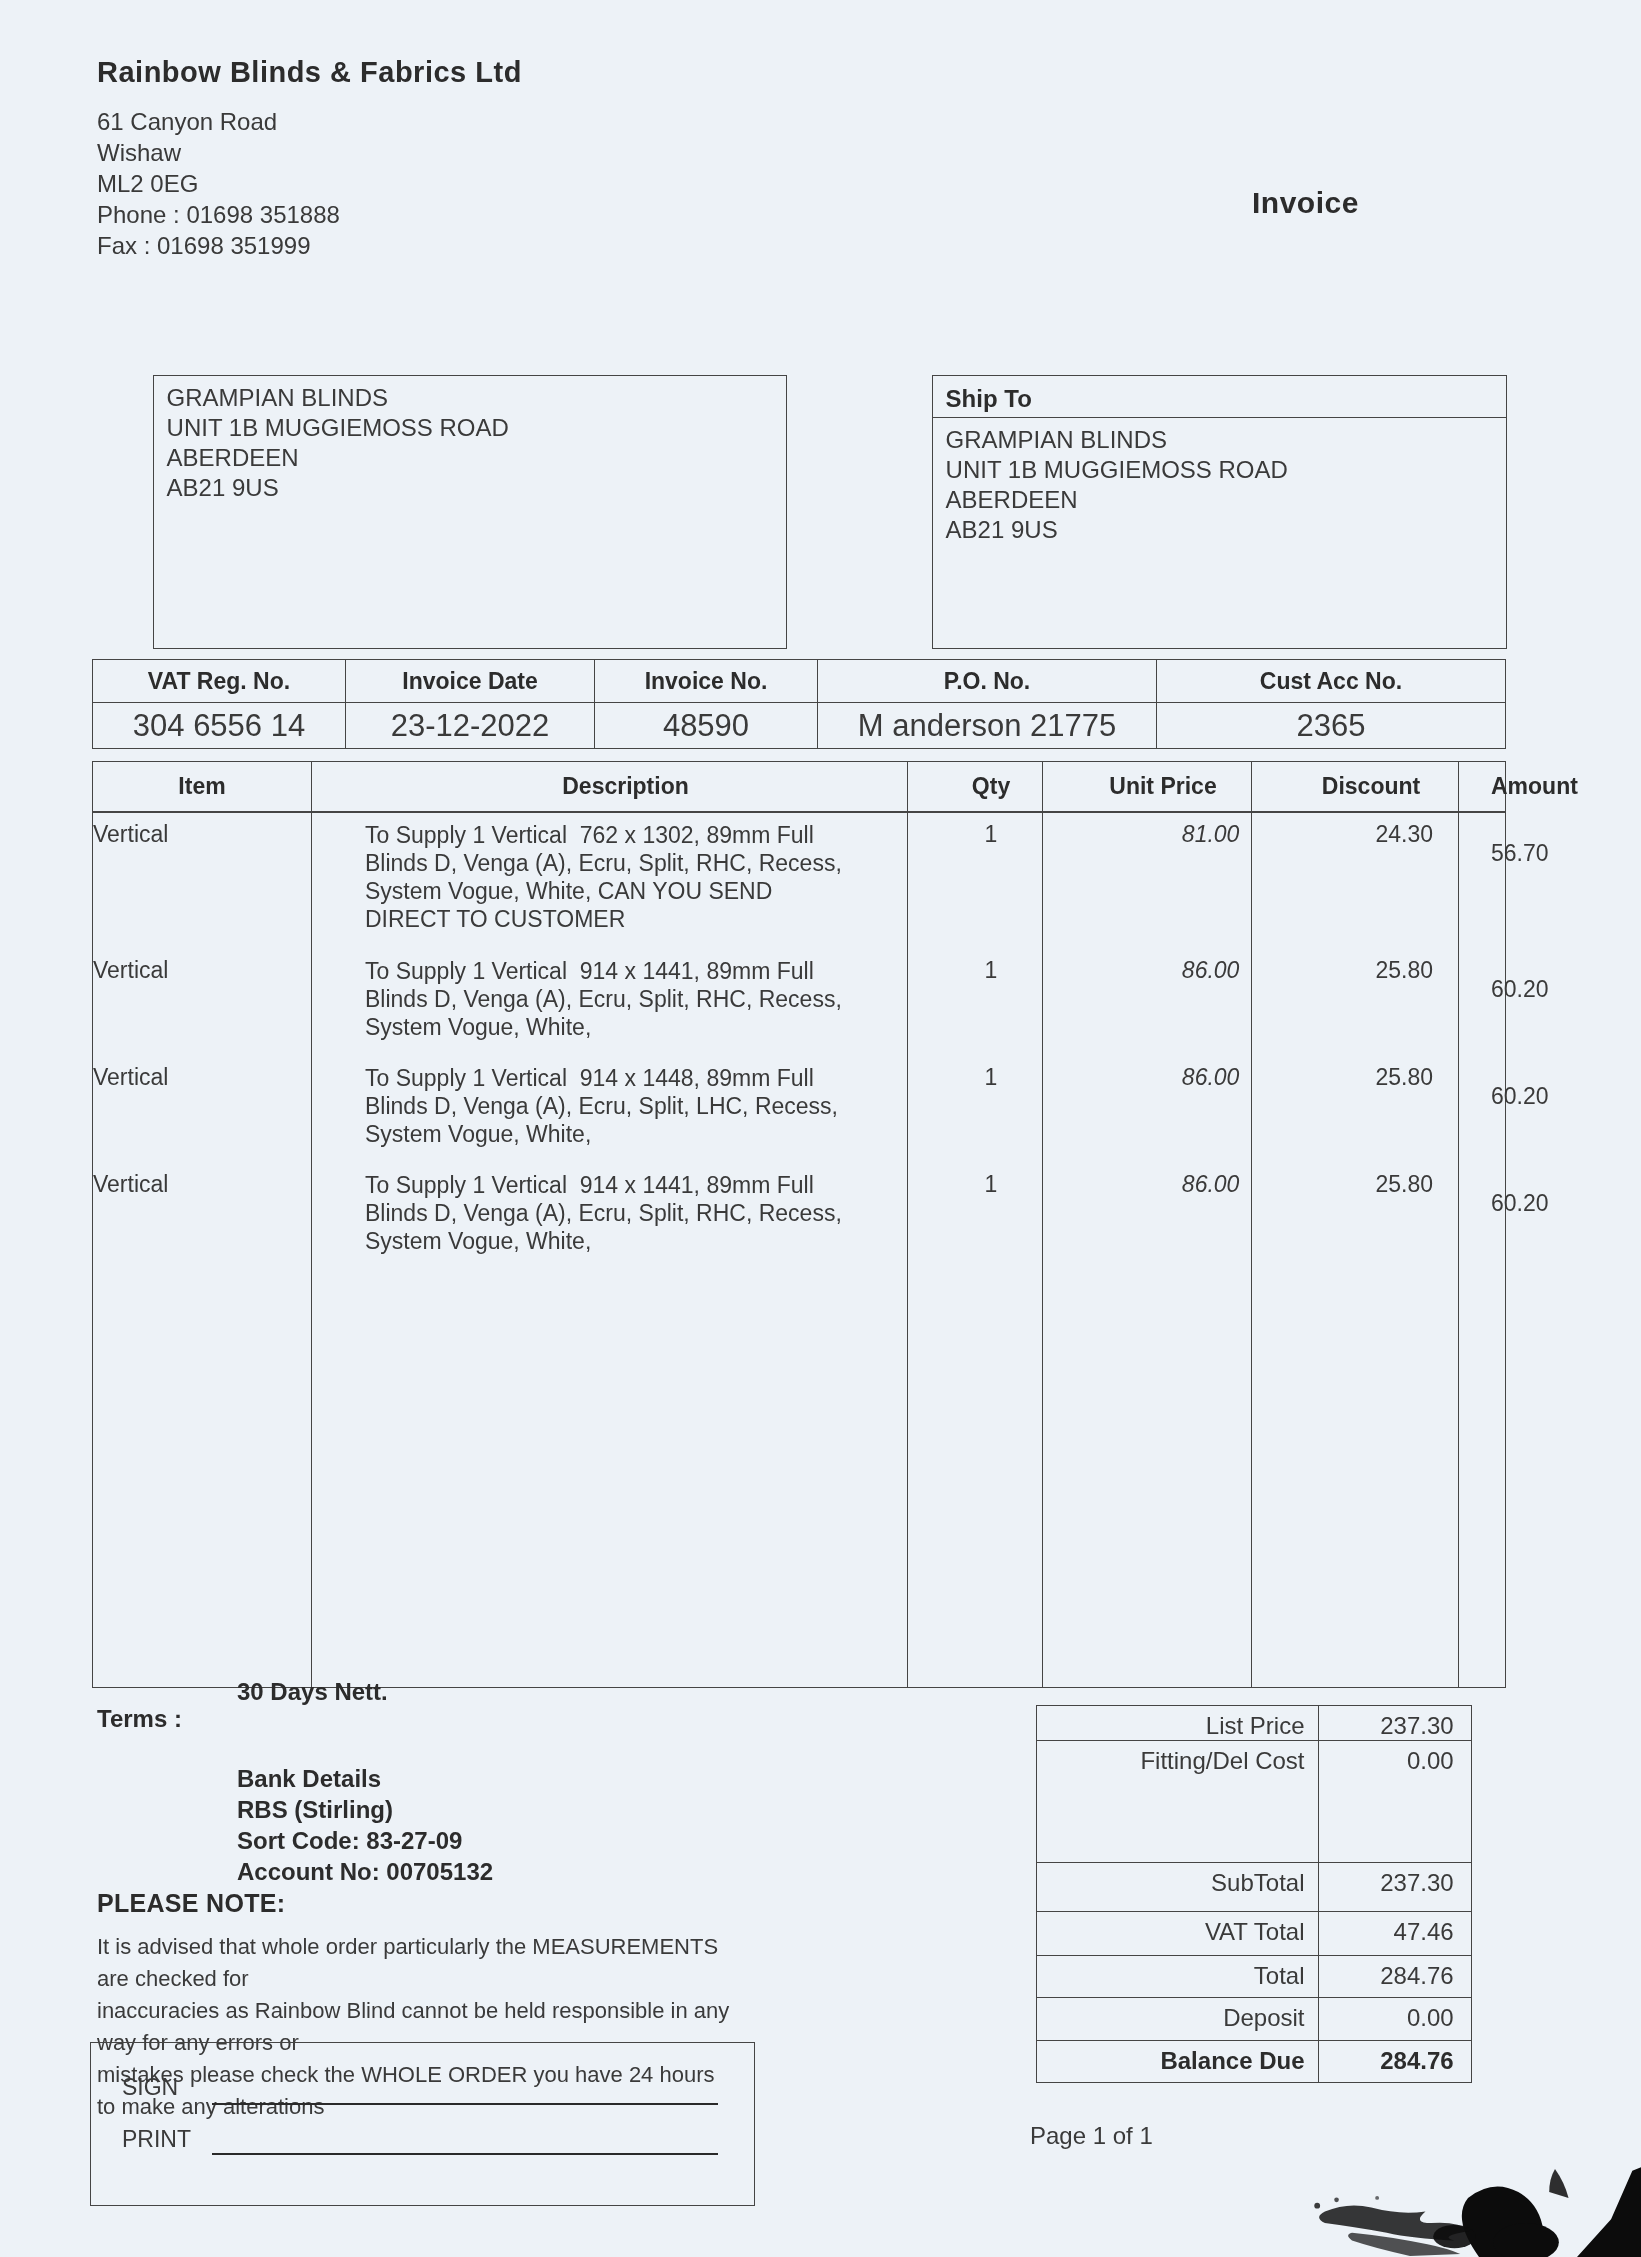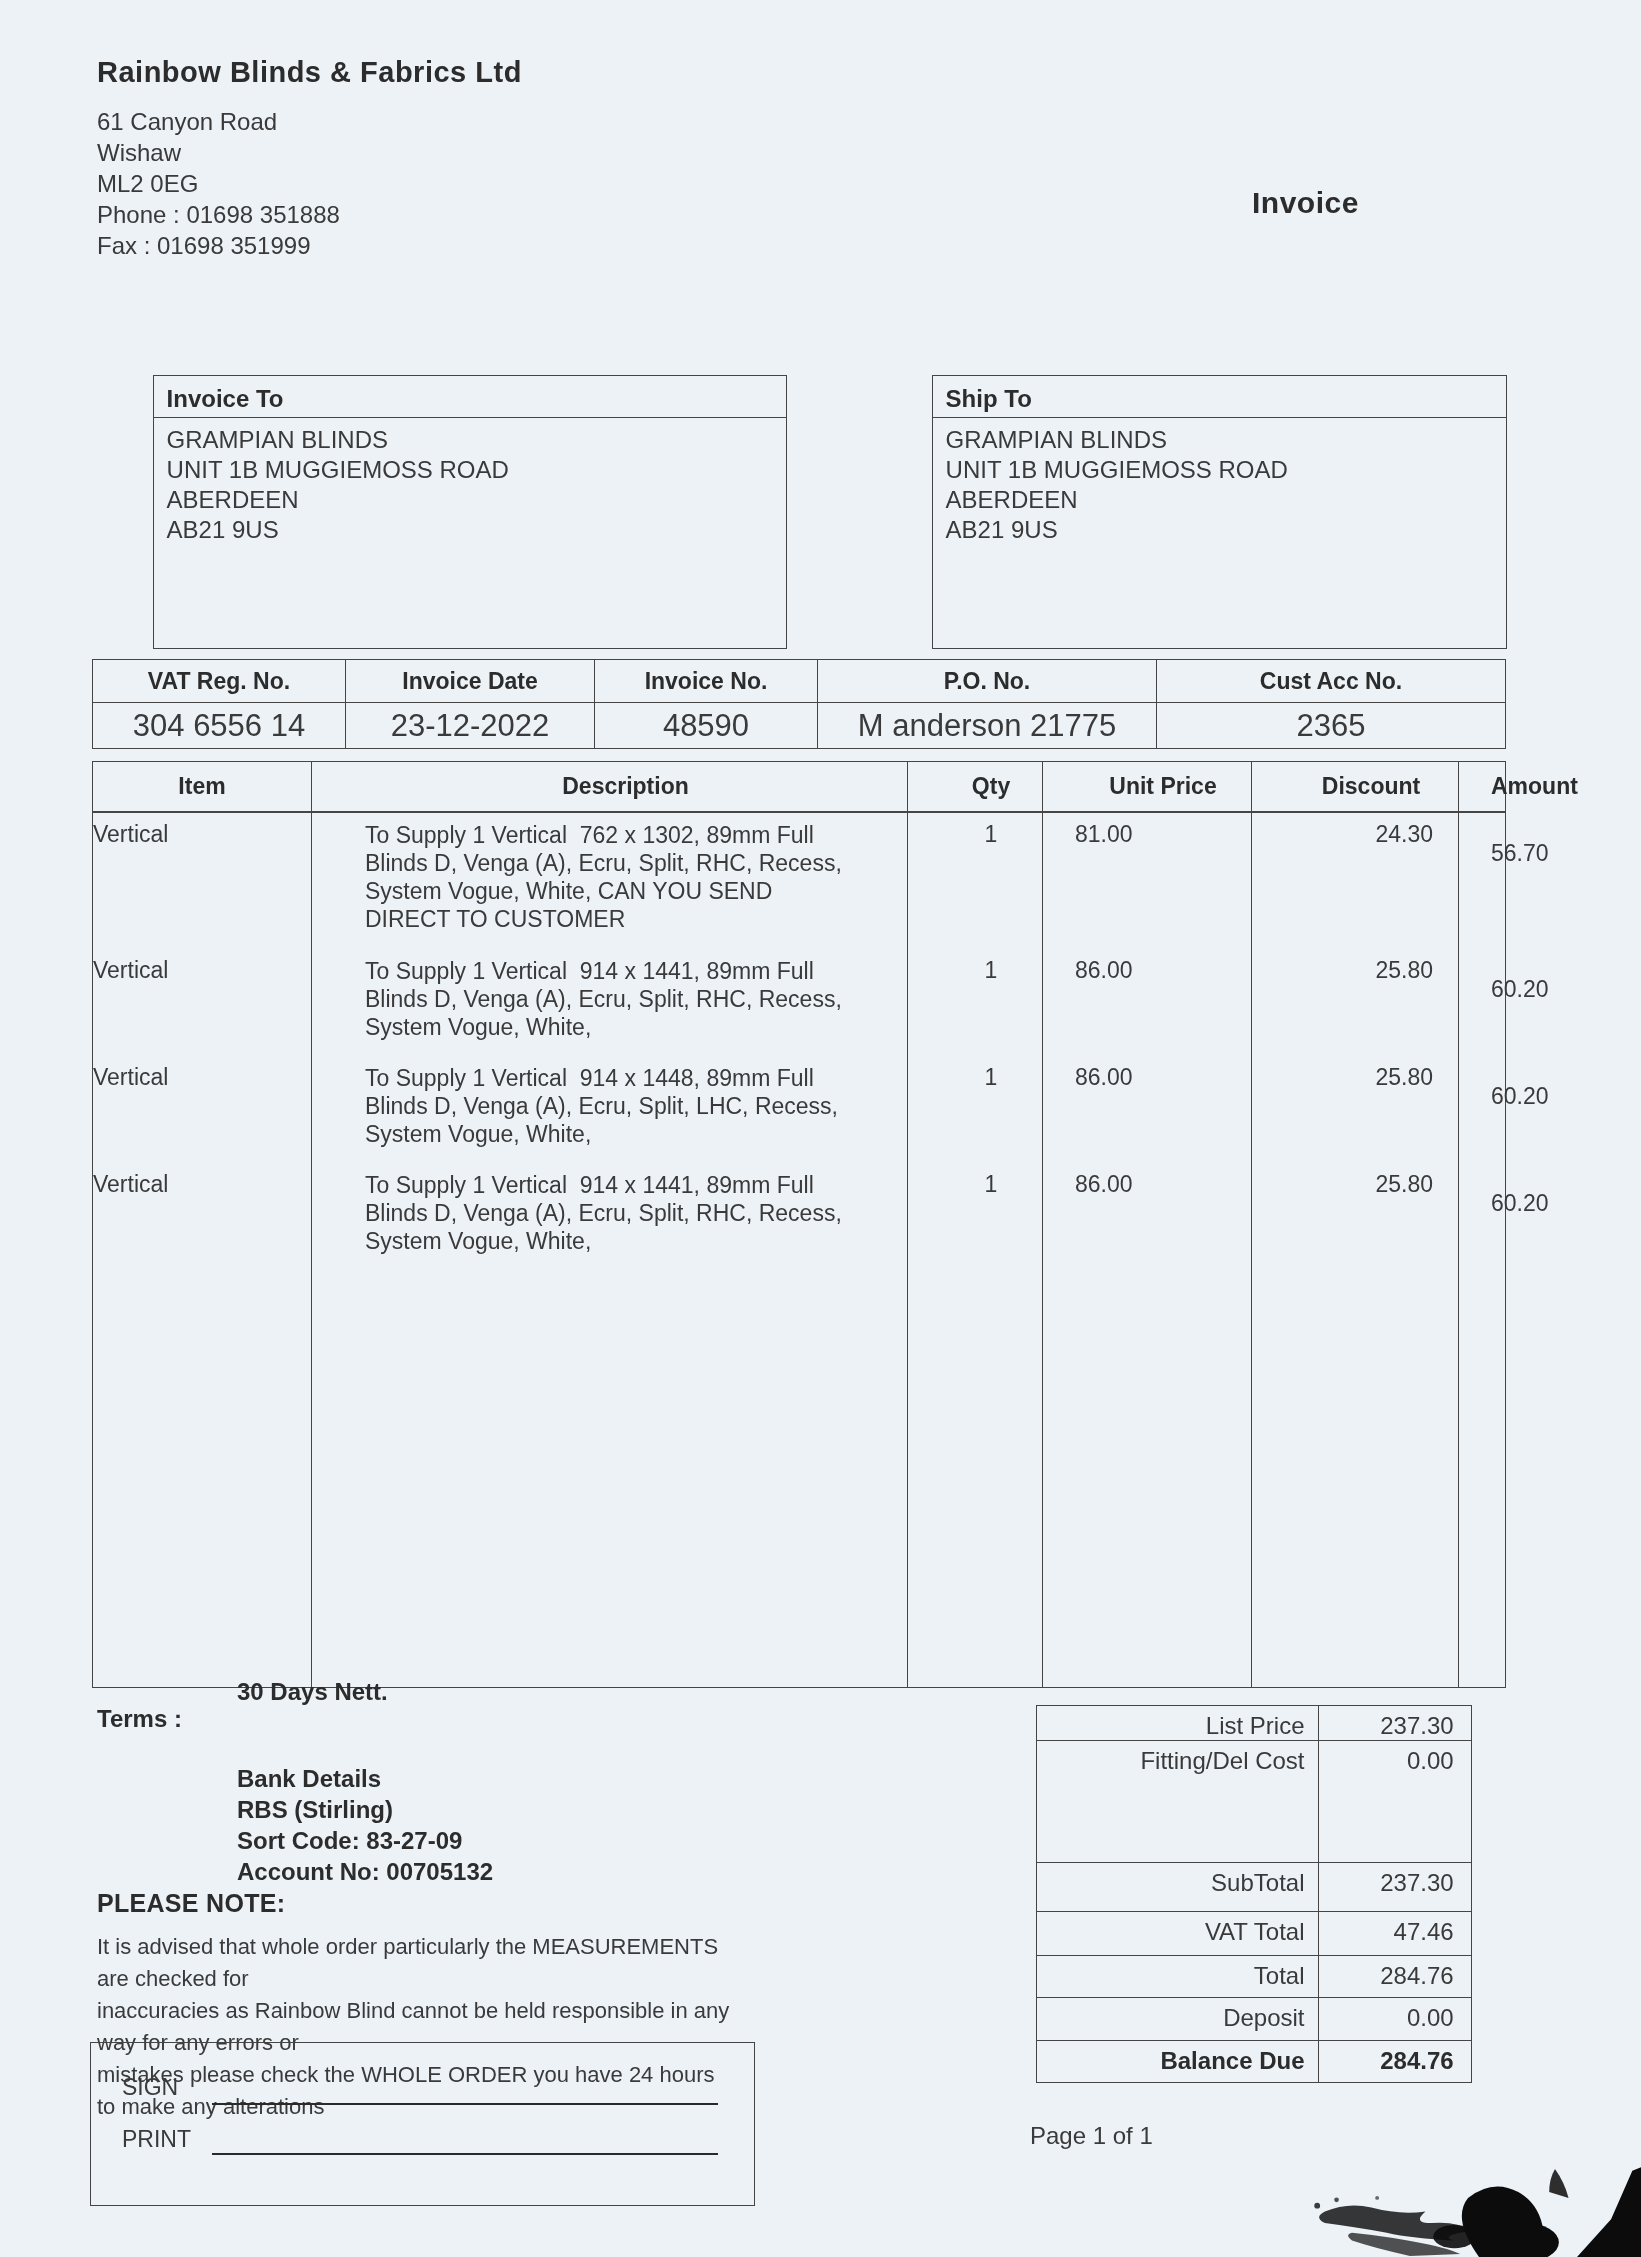--- a/index.html
+++ b/index.html
@@ -47,21 +47,21 @@
   .irow > div{border-right:1.9px solid var(--bd);box-sizing:border-box;}
   .irow > div:last-child{border-right:none;}
   .irow.hdr{height:49px;border-bottom:2.9px solid var(--bd);box-sizing:content-box;}
   .irow.hdr > div{display:flex;align-items:center;justify-content:center;font-size:23px;font-weight:bold;color:var(--ink-strong);}
   .irow.body > div{padding-top:7.7px;font-size:23px;}
   .irow.r1{height:136px;} .irow.r2{height:107px;} .irow.r3{height:107px;} .irow.r4{flex:1;}
   .c-item{text-align:left;}
   .c-desc{padding-left:21px;padding-right:9.7px;line-height:28px;}
   .desc-line{white-space:pre;}
   .c-qty{text-align:center;}
-  .c-up{padding-right:11.6px;}
+  .c-up{text-align:right;padding-right:11.6px;font-style:italic;}
   .c-disc{text-align:right;padding-right:25px;}
   .c-amt{text-align:right;padding-right:37px;margin-top:19px;}
 
   
   .terms-label{left:97px;top:1705px;font-size:24px;font-weight:bold;color:var(--ink-strong);}
   .terms-value{left:237px;top:1678px;font-size:24px;font-weight:bold;color:var(--ink-strong);}
   .bank-details{left:237px;top:1763px;font-size:24px;font-weight:bold;color:var(--ink-strong);line-height:31px;}
   .note-heading{left:97px;top:1889px;font-size:25px;font-weight:bold;color:var(--ink-strong);letter-spacing:0.3px;}
   .note-body{left:97px;top:1931px;width:637px;font-size:22px;line-height:32px;}
 
@@ -95,21 +95,20 @@
   <div class="abs company-address">
     <div>61 Canyon Road</div>
     <div>Wishaw</div>
     <div>ML2 0EG</div>
     <div>Phone : 01698 351888</div>
     <div>Fax : 01698 351999</div>
   </div>
   <div class="abs doc-title">Invoice</div>
 
   <div class="abs addr-box invoice-to-box">
-    <div class="addr-head">Invoice To</div>
     <div class="addr-body">
       <div>GRAMPIAN BLINDS</div>
       <div>UNIT 1B MUGGIEMOSS ROAD</div>
       <div>ABERDEEN</div>
       <div>AB21 9US</div>
     </div>
   </div>
 
   <div class="abs addr-box ship-to-box">
     <div class="addr-head">Ship To</div>

